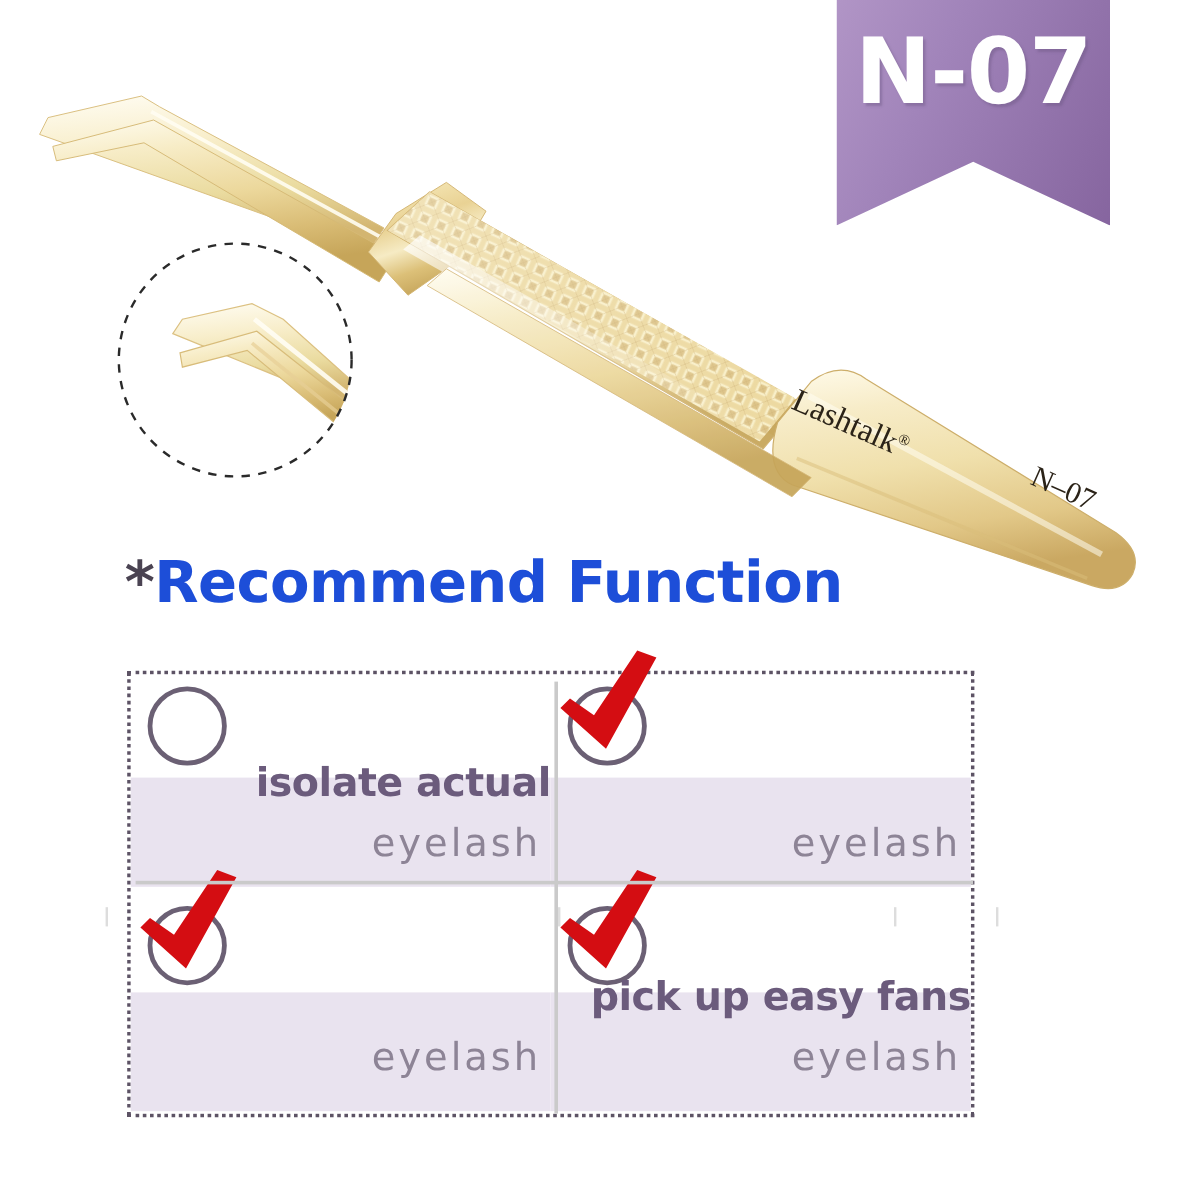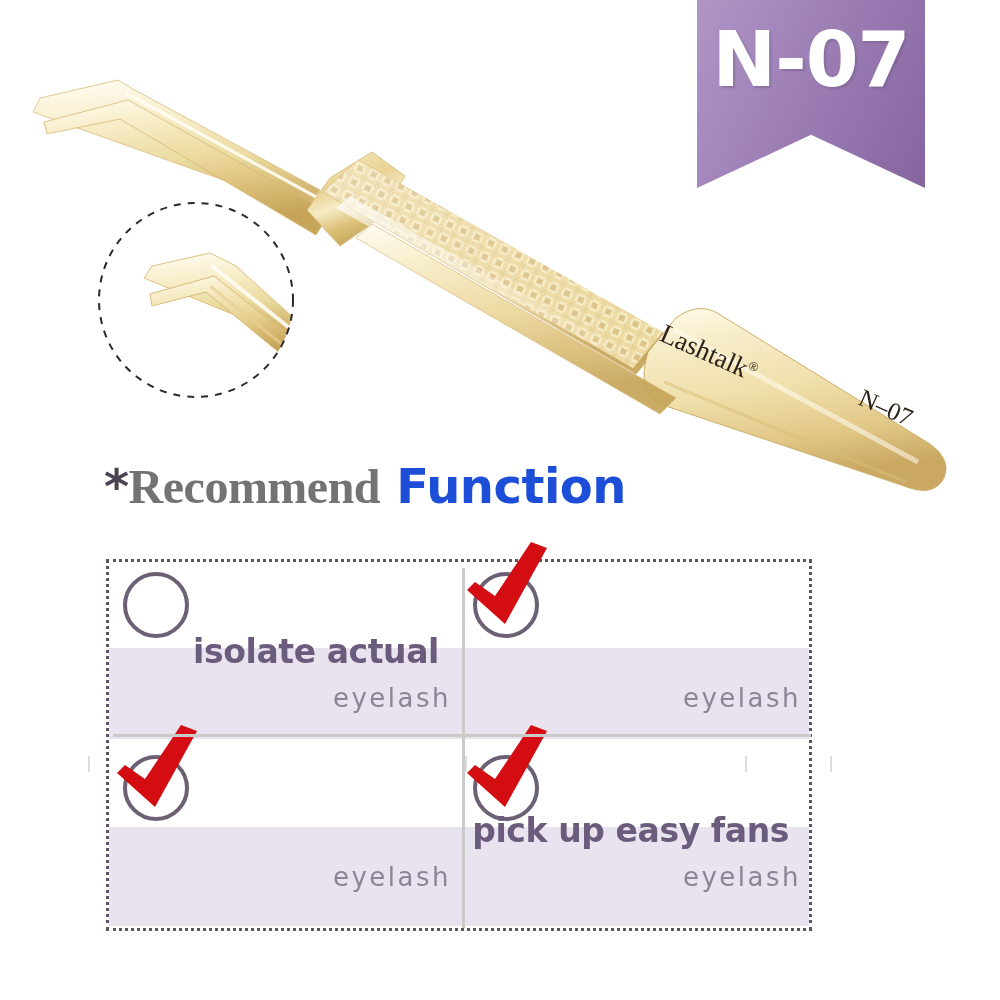--- a/index.html
+++ b/index.html
@@ -71,21 +71,21 @@
     position: absolute;
     left: 104px; top: 458px;
     font-family: "DejaVu Sans", sans-serif;
     font-size: 48px;
     font-weight: bold;
     color: #8b8095;
     letter-spacing: -0.5px;
     white-space: nowrap;
   }
   #section-title .star { color: #4a4352; }
-  #section-title .d1 { color: #737373; font-family: Liberation Serif, serif; }
+  #section-title .d1 { color: #1d4ed8; }
   #section-title .d3 { color: #1d4ed8; }
 
   
   #feature-grid {
     position: absolute;
     left: 106px; top: 559px;
     width: 706px; height: 372px;
     border: 3px dotted #5d5365;
     background: transparent;
   }
@@ -122,34 +122,34 @@
     background: transparent;
   }
   .marker .tick {
     position: absolute;
     left: -10px; top: -30px;
     width: 104px; height: 104px;
     overflow: visible;
   }
   .cell-title {
     position: absolute;
-    right: 20px; top: 38%;
+    right: 0; top: 38%;
     font-family: "DejaVu Sans", sans-serif;
     font-size: 33px;
     font-weight: bold;
     color: #6b5b7c;
     white-space: nowrap;
     letter-spacing: -0.4px;
   }
   .cell.r2 .cell-title { top: 36%; }
   .cell-sub {
     position: absolute;
     right: 8px; top: 66%;
     font-family: "DejaVu Sans", sans-serif;
-    font-size: 26px;
+    font-size: 32px;
     font-weight: normal;
     color: #8d8496;
     letter-spacing: 2.5px;
     white-space: nowrap;
   }
   .cell.r2 .cell-sub { top: 64%; }
 
   .div-v {
     position: absolute;
     left: 353px; top: 6px;

